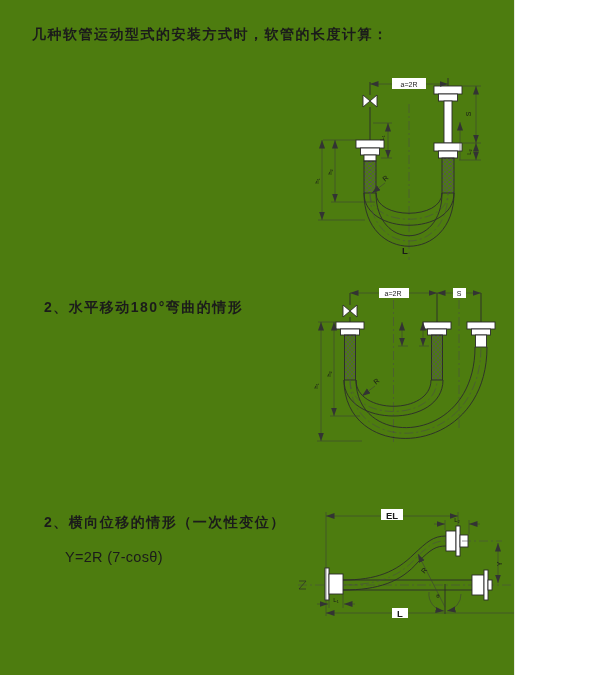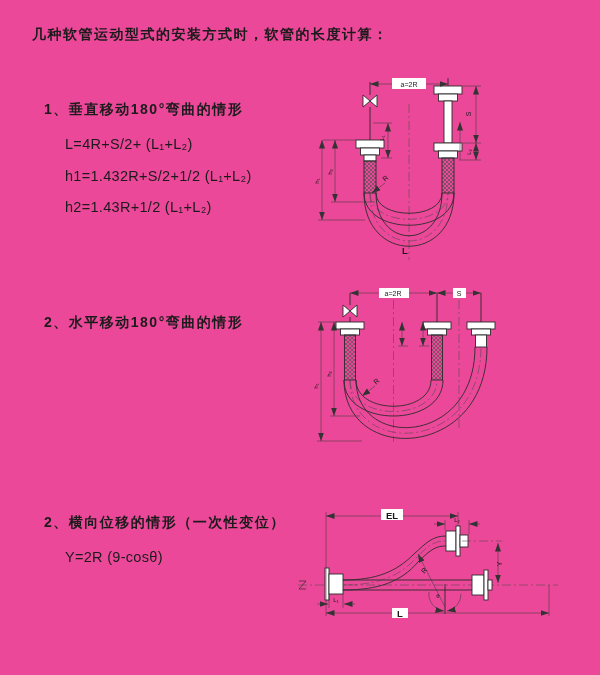--- a/index.html
+++ b/index.html
@@ -1,52 +1,46 @@
 <!DOCTYPE html>
 <html><head>
 <meta charset="utf-8">
 <style>
   html,body{margin:0;padding:0;background:#fff;}
-  .page{position:relative;width:600px;height:675px;background:#ec4899;overflow:hidden;
+  .page{position:relative;width:514px;height:675px;background:#4d7c0f;overflow:hidden;
         font-family:"Liberation Sans","DejaVu Sans",sans-serif;color:#1b1b1b;outline:1px solid #e8e8e8;}
   .title{position:absolute;left:32px;top:26px;font-size:14px;font-weight:700;letter-spacing:1.5px;}
   .sec{position:absolute;left:44px;}
   .sec .h{font-size:14px;font-weight:700;letter-spacing:1.5px;margin:0 0 10px 0;}
   .sec .f{font-size:14.5px;letter-spacing:.3px;margin-left:21px;line-height:31.5px;white-space:nowrap;}
-  #sec1{top:101px;} #sec2{top:314px;} #sec3{top:514px;}
+  #sec1{top:101px;} #sec2{top:299px;} #sec3{top:514px;}
   svg{position:absolute;overflow:visible;}
   #d1{left:313px;top:68px;} #d2{left:310px;top:280px;} #d3{left:296px;top:498px;}
   svg text{font-family:"Liberation Sans","DejaVu Sans",sans-serif;fill:#1a1a1a;stroke:none;}
   .dl{font-size:7px;} .dls{font-size:6px;} .dlb{font-size:9.5px;font-weight:700;}
   .draw{stroke:#2b2b2b;stroke-width:.9;fill:none;}
   .dim{stroke:#3a3a3a;stroke-width:.55;fill:none;}
   .cl{stroke:#4a4a4a;stroke-width:.55;fill:none;stroke-dasharray:9 3 2 3;}
   .wh{fill:#fff;stroke:none;}
 </style>
 </head>
 <body>
 
 <div class="page">
 
   <div class="title">几种软管运动型式的安装方式时，软管的长度计算：</div>
 
-  <section class="sec" id="sec1">
-    <div class="h">1、垂直移动180°弯曲的情形</div>
-    <div class="f">L=4R+S/2+ (L₁+L₂)</div>
-    <div class="f">h1=1.432R+S/2+1/2 (L₁+L₂)</div>
-    <div class="f">h2=1.43R+1/2 (L₁+L₂)</div>
-  </section>
 
   <section class="sec" id="sec2">
     <div class="h">2、水平移动180°弯曲的情形</div>
   </section>
 
   <section class="sec" id="sec3">
     <div class="h">2、横向位移的情形（一次性变位）</div>
-    <div class="f">Y=2R (9-cosθ)</div>
+    <div class="f">Y=2R (7-cosθ)</div>
   </section>
 
   <svg id="d1" width="282" height="198" viewBox="0 0 282 198">
     <defs>
       <marker id="ar1" orient="auto-start-reverse" markerWidth="10" markerHeight="7" refX="8.5" refY="3" markerUnits="userSpaceOnUse">
         <path d="M0,0 L8.5,3 L0,6 z" fill="#333"></path>
       </marker>
       <pattern id="hb1" width="4" height="4" patternUnits="userSpaceOnUse">
         <path d="M0,0 L4,4 M4,0 L0,4" stroke="#555" stroke-width="0.7"></path>
       </pattern>

